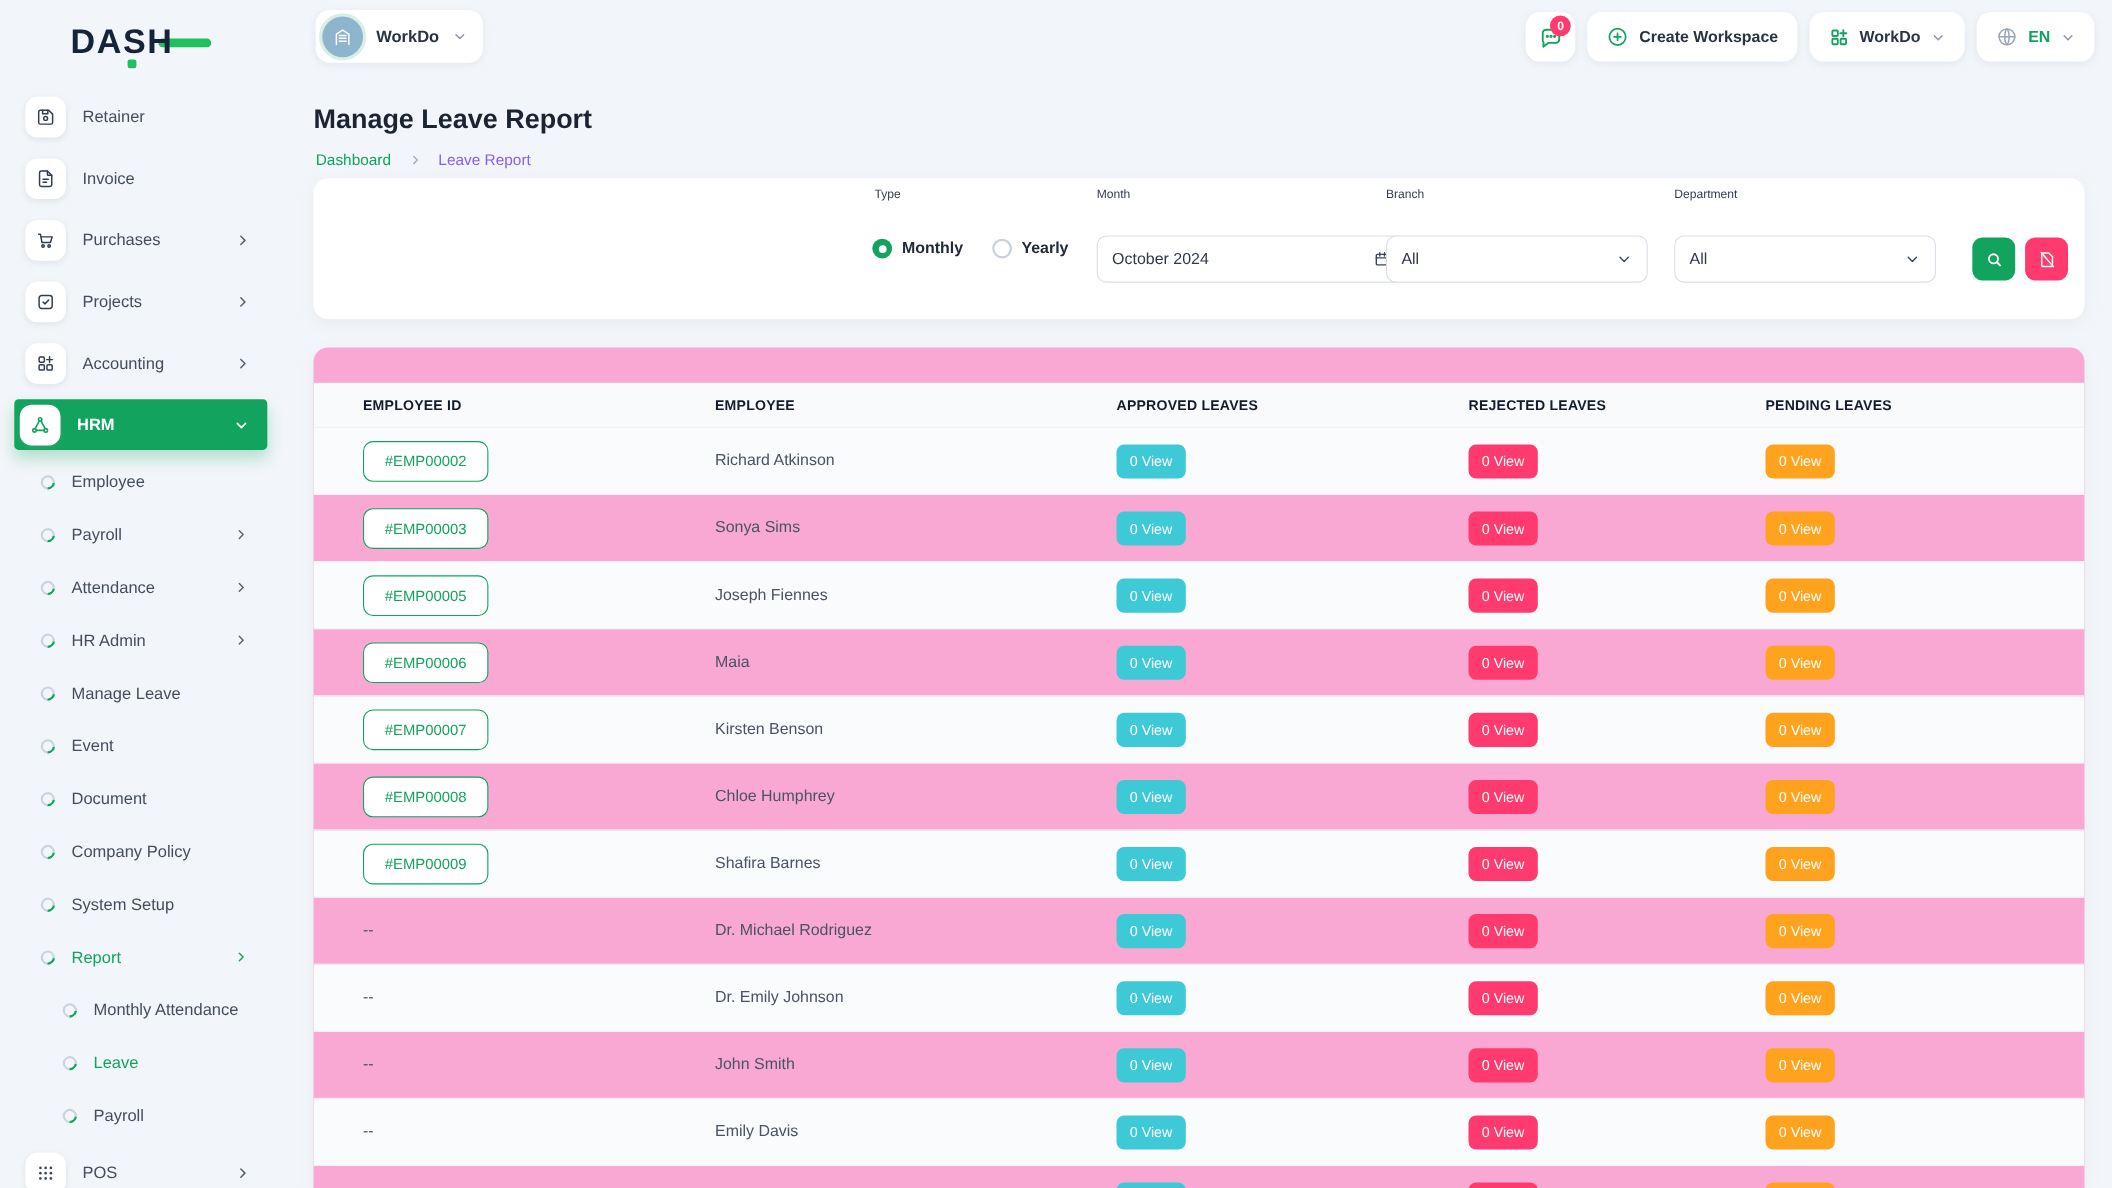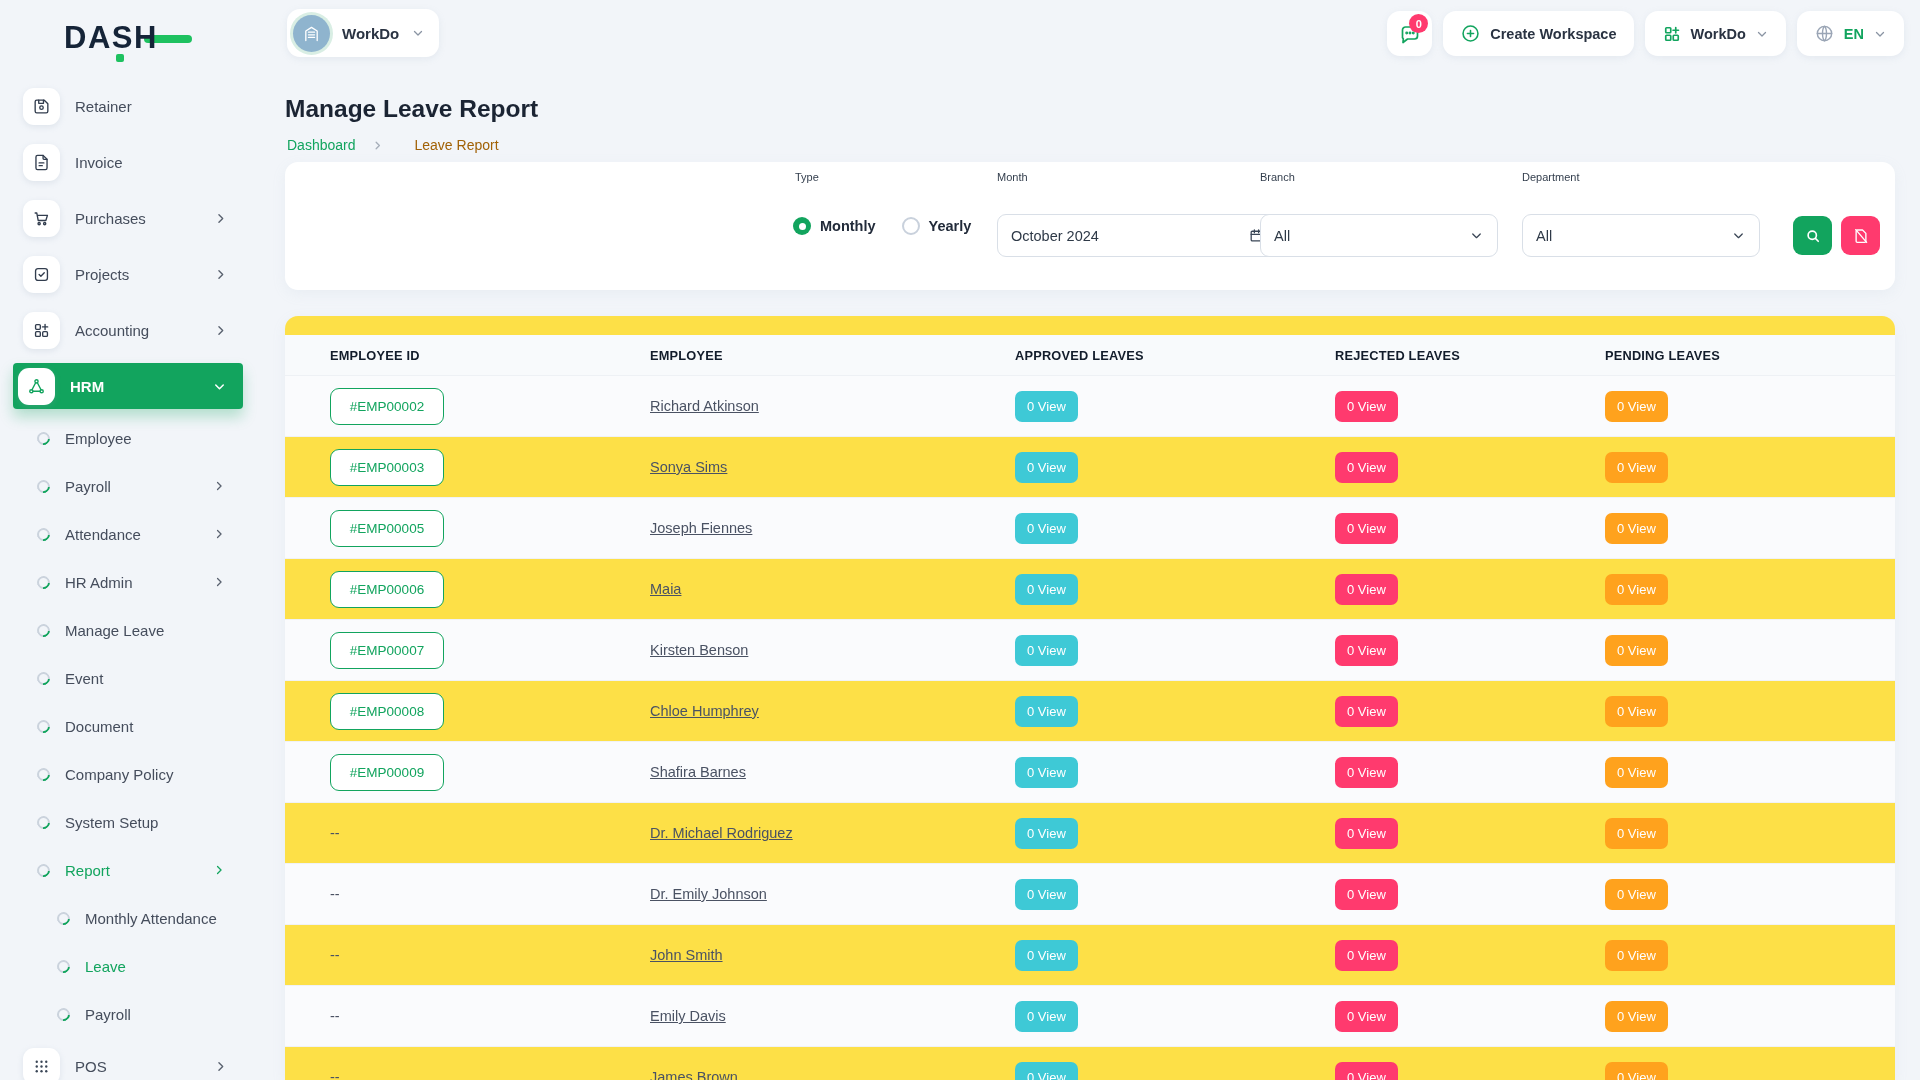--- a/index.html
+++ b/index.html
@@ -49,21 +49,21 @@
   .badge-dot { position:absolute; top:3px; right:4px; min-width:19px; height:19px; border-radius:10px; background:#FF3A6E;
                color:#fff; font-size:11px; font-weight:700; display:flex; align-items:center; justify-content:center; padding:0 5px; }
   .pill-btn { height:45px; background:#fff; border-radius:13px; display:flex; align-items:center; padding:0 17px; gap:9px;
               box-shadow:0 2px 7px rgba(150,165,185,0.15); cursor:pointer; font-size:14.5px; font-weight:600; color:#2A3342; }
   .lang-text { color:#12A45E; }
 
   
   .page-title { position:absolute; left:285px; top:95px; font-size:24.5px; font-weight:600; color:#1B2433; margin:0; }
   .breadcrumb { position:absolute; left:287px; top:137px; display:flex; align-items:center; gap:15px; font-size:14px; }
   .bc-home { color:#12A45E; cursor:pointer; }
-  .bc-current { color:#a16207;margin-left:16px; }
+  .bc-current { color:#8b5cf6; }
   .bc-sep { display:flex; }
 
   
   .filter-card { position:absolute; left:285px; top:162px; width:1610px; height:128px; background:#fff; border-radius:13px;
                  box-shadow:0 4px 14px rgba(160,175,195,0.10); }
   .f-label { position:absolute; top:9px; font-size:11px; color:#333E4D; }
   .f-type-label { left:510px; }
   .f-month-label { left:712px; }
   .f-branch-label { left:975px; }
   .f-dept-label { left:1237px; }
@@ -76,31 +76,31 @@
              display:flex; align-items:center; justify-content:space-between; padding:0 13px; font-size:14.5px; color:#2E3947; cursor:pointer; }
   .f-month { left:712px; width:282px; }
   .f-branch { left:975px; width:238px; }
   .f-dept { left:1237px; width:238px; }
   .f-actions { position:absolute; right:15px; top:54px; display:flex; gap:9px; }
   .act-btn { width:39px; height:39px; border-radius:9px; display:flex; align-items:center; justify-content:center; border:none; cursor:pointer; }
   .act-search { background:#12A45E; }
   .act-reset { background:#FF3A6E; }
 
   
-  .table-card { position:absolute; left:285px; top:316px; width:1610px; height:764px; background:#fde047;
-                border-radius:13px 13px 0 0; box-shadow:0 4px 14px rgba(160,175,195,0.10); padding-top:19px; overflow:hidden; }
+  .table-card { position:absolute; left:285px; top:316px; width:1610px; height:764px; background:#f9a8d4;
+                border-radius:13px 13px 0 0; box-shadow:0 4px 14px rgba(160,175,195,0.10); padding-top:32px; overflow:hidden; }
   .tgrid { display:grid; grid-template-columns:320px 365px 320px 270px 1fr; align-items:center; padding:0 45px; }
   .thead { height:41px; background:#F8FAFC; border-bottom:1px solid #EEF1F5; }
   .th { font-size:12.8px; font-weight:700; color:#121C2B; letter-spacing:0.2px; }
   .trow { height:61px; border-bottom:1px solid #F0F2F6; }
   .tbody .trow:nth-child(odd) { background:#FAFBFD; }
   .emp-chip { display:inline-block; width:114px; padding:10px 0; text-align:center; border:1px solid #12A45E; color:#12A45E;
               border-radius:9px; font-size:13.5px; background:#fff; cursor:pointer; }
   .emp-dash { font-size:14.5px; color:#4A5263; }
-  .tname { font-size:14.5px; color:#4A5263;text-decoration:underline; }
+  .tname { font-size:14.5px; color:#4A5263; }
   .vbadge { display:inline-block; padding:8px 12px; border-radius:7px; color:#fff; font-size:13px; cursor:pointer; }
   .vb-approved { background:#3EC9D6; }
   .vb-rejected { background:#FF3A6E; }
   .vb-pending  { background:#FFA21D; }
 </style>
 </head>
 <body>
 
 <aside class="sidebar">
   <div class="logo-wrap">

